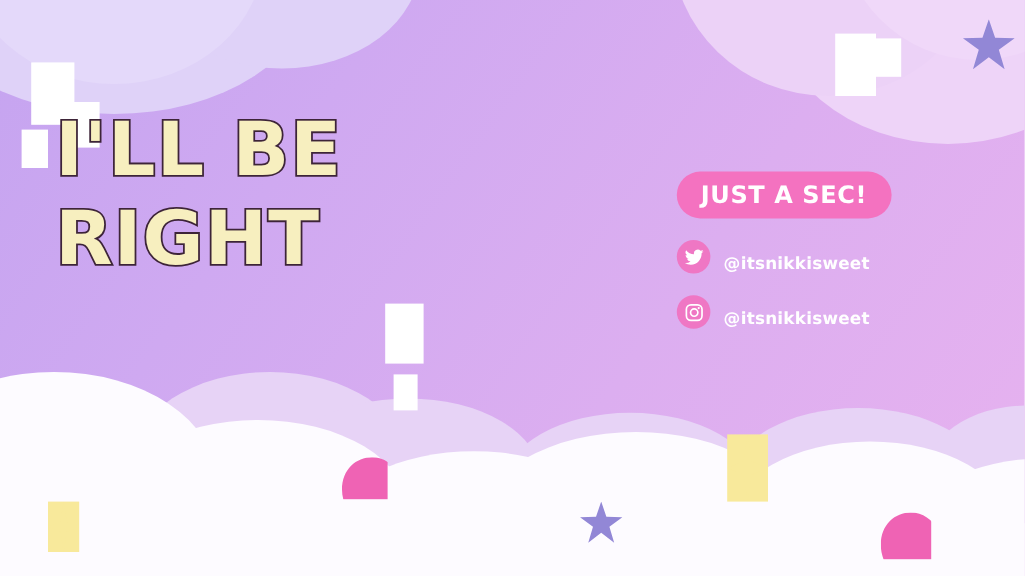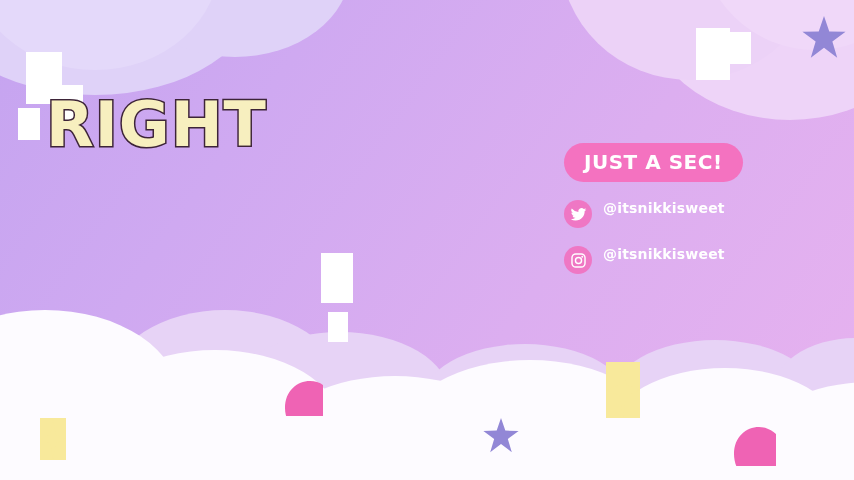--- a/index.html
+++ b/index.html
@@ -99,21 +99,21 @@
     font-weight:700;
     font-size:20px;
     letter-spacing:0.5px;
     padding:7px 20px 8px 20px;
     border-radius:20px;
     white-space:nowrap;
     font-family: "DejaVu Sans", sans-serif;
   }
   .social-row {
     display:flex;
-    align-items:flex-start;
+    align-items:flex-end;
     margin-top:18px;
   }
   .social-badge {
     width:28px; height:28px;
     border-radius:50%;
     background:#ef77c4;
     display:flex; align-items:center; justify-content:center;
     flex:0 0 auto;
   }
   .social-handle {
@@ -201,20 +201,21 @@
     </div>
 
   <div class="heart" style="left:283px; top:378px; width:40px; height:38px; z-index:9;">
       <i></i>
     </div>
   <div class="heart" style="left:732px; top:424px; width:44px; height:42px; z-index:9;">
       <i></i>
     </div>
 
   <div id="headline">
+    <div class="hl-line">I'LL BE</div>
     <div class="hl-line">RIGHT</div>
   </div>
 
   <div id="rightpanel">
 
     <div id="status-pill">JUST A SEC!</div>
 
     
     <div class="social-row">
       <span class="social-badge">

